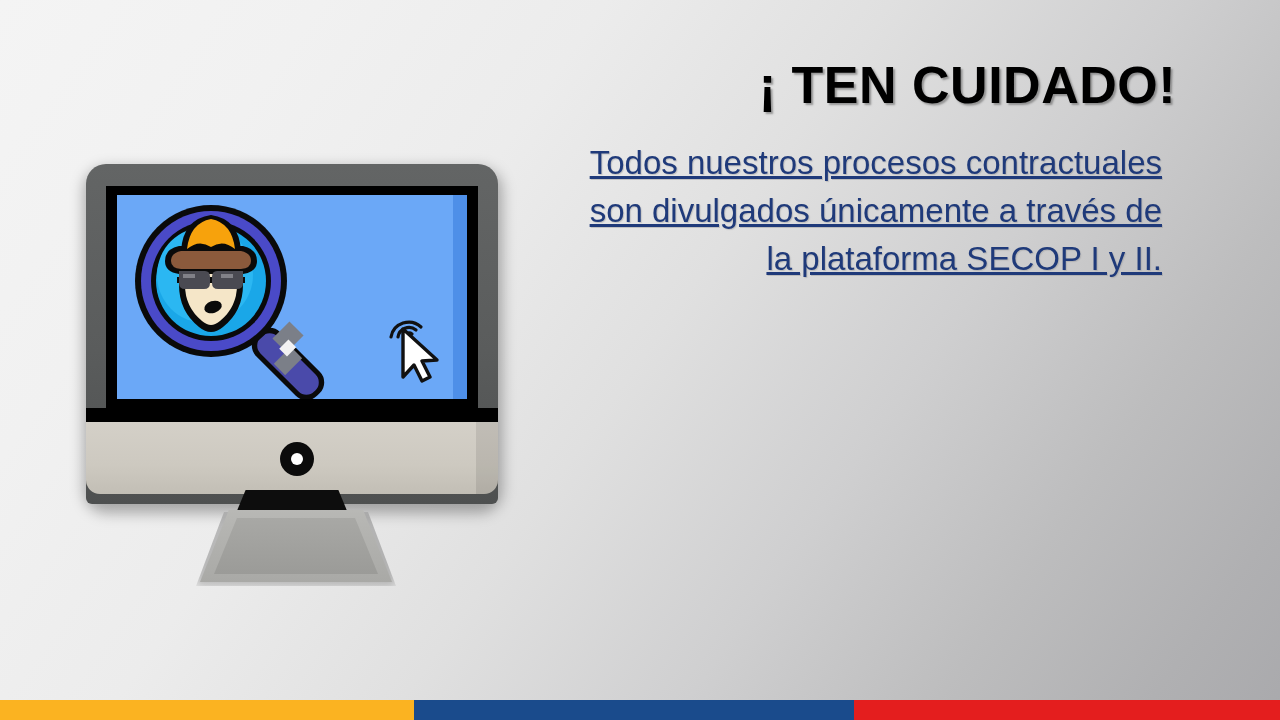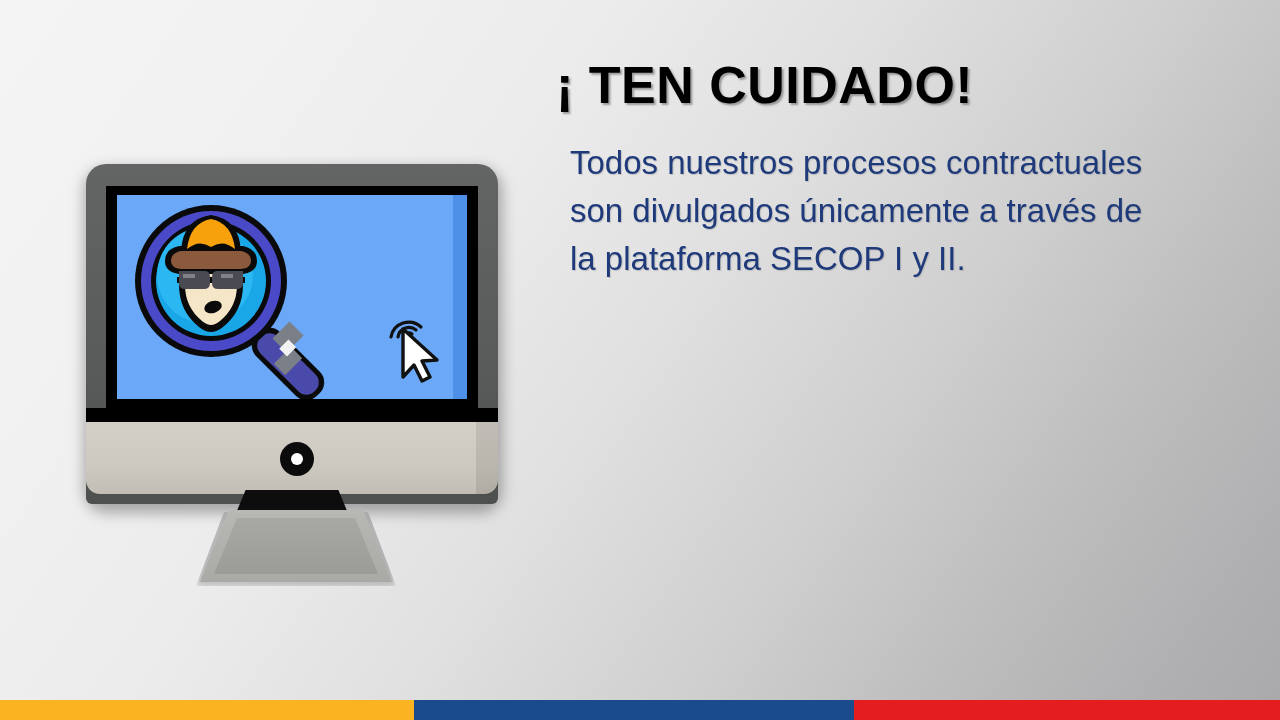--- a/index.html
+++ b/index.html
@@ -34,39 +34,40 @@
     display: flex;
   }
   .flag-seg { height: 100%; }
 
   
   #text-column {
     position: absolute;
     left: 556px;
     top: 58px;
     width: 620px;
-    text-align: left;
+    text-align: right;
   }
   #slide-title {
     font-size: 52px;
     font-weight: bold;
     color: #000000;
     letter-spacing: 0.5px;
     line-height: 1.05;
     margin: 0 0 26px 0;
     text-shadow: 2px 2px 2px rgba(90,90,90,0.55);
     white-space: nowrap;
   }
   .body-para {
     font-size: 33px;
     color: #1F3A7A;
     line-height: 1.46;
     margin: 0;
     padding: 0 14px;
     text-shadow: 1px 1px 1px rgba(150,150,150,0.45);
+    text-decoration: underline;
   }
   #para-gap { height: 46px; }
 
   
   #monitor {
     position: absolute;
     left: 78px;
     top: 160px;
     width: 430px;
     height: 430px;

